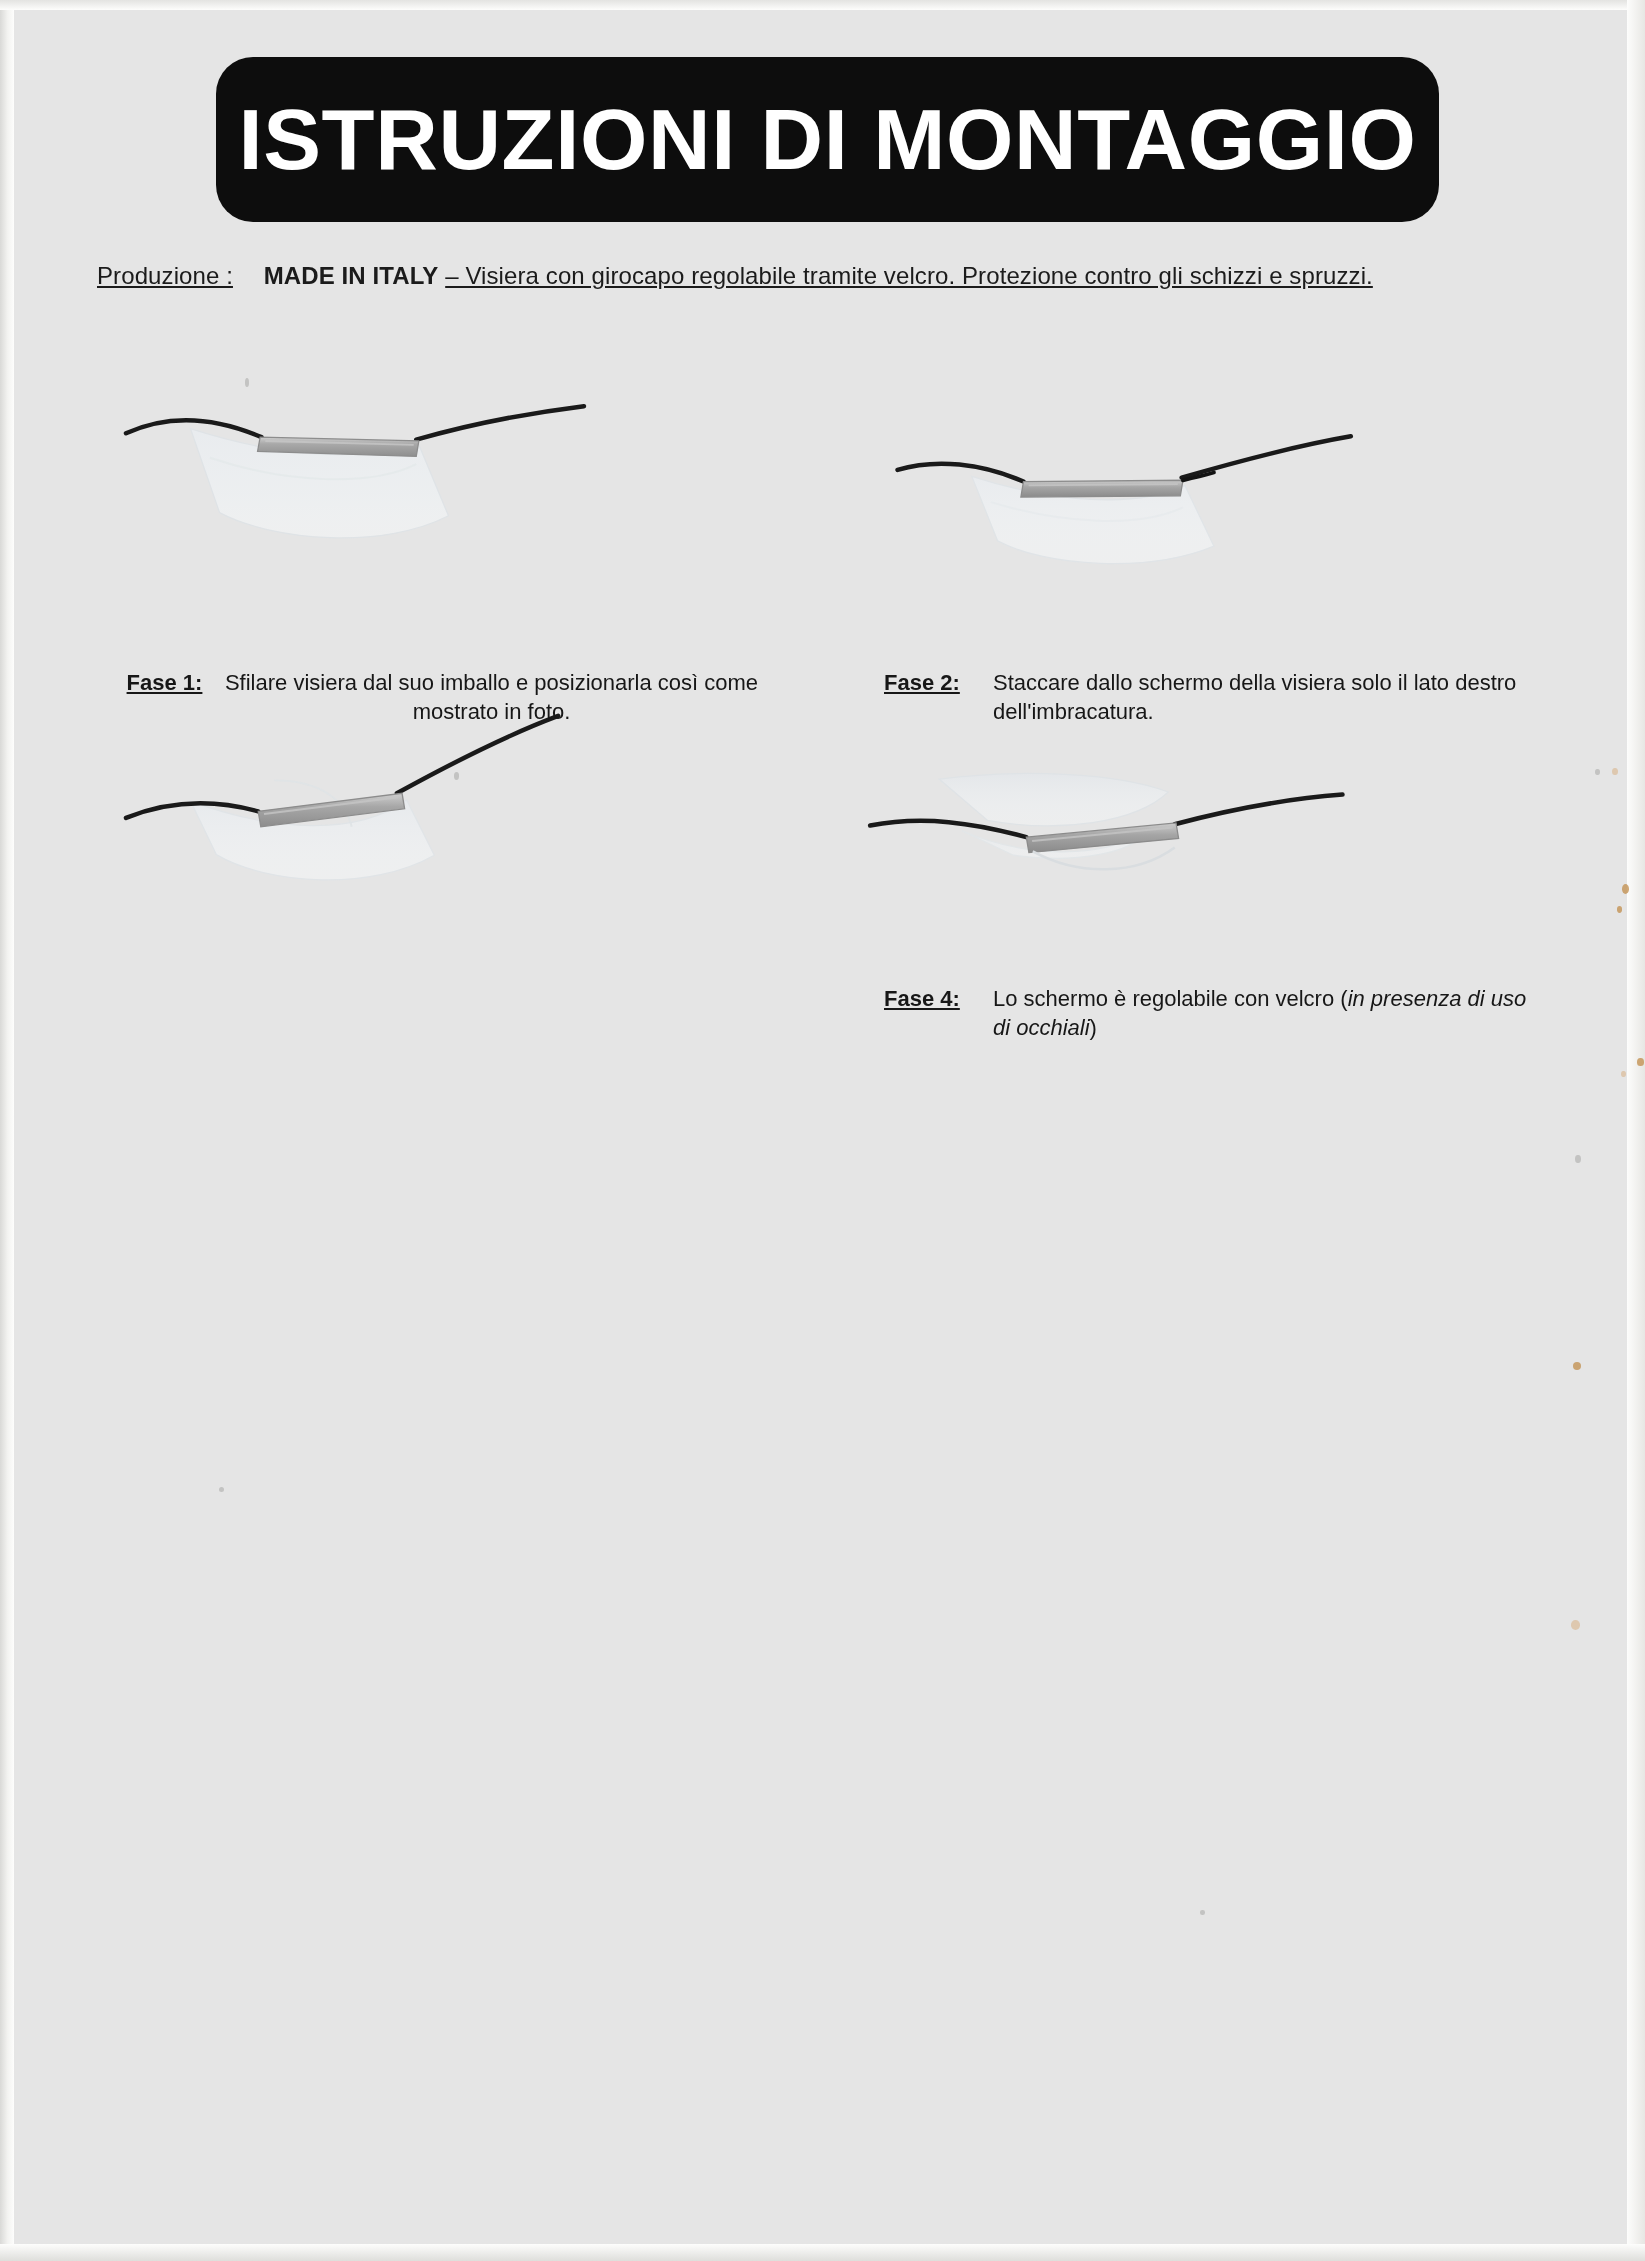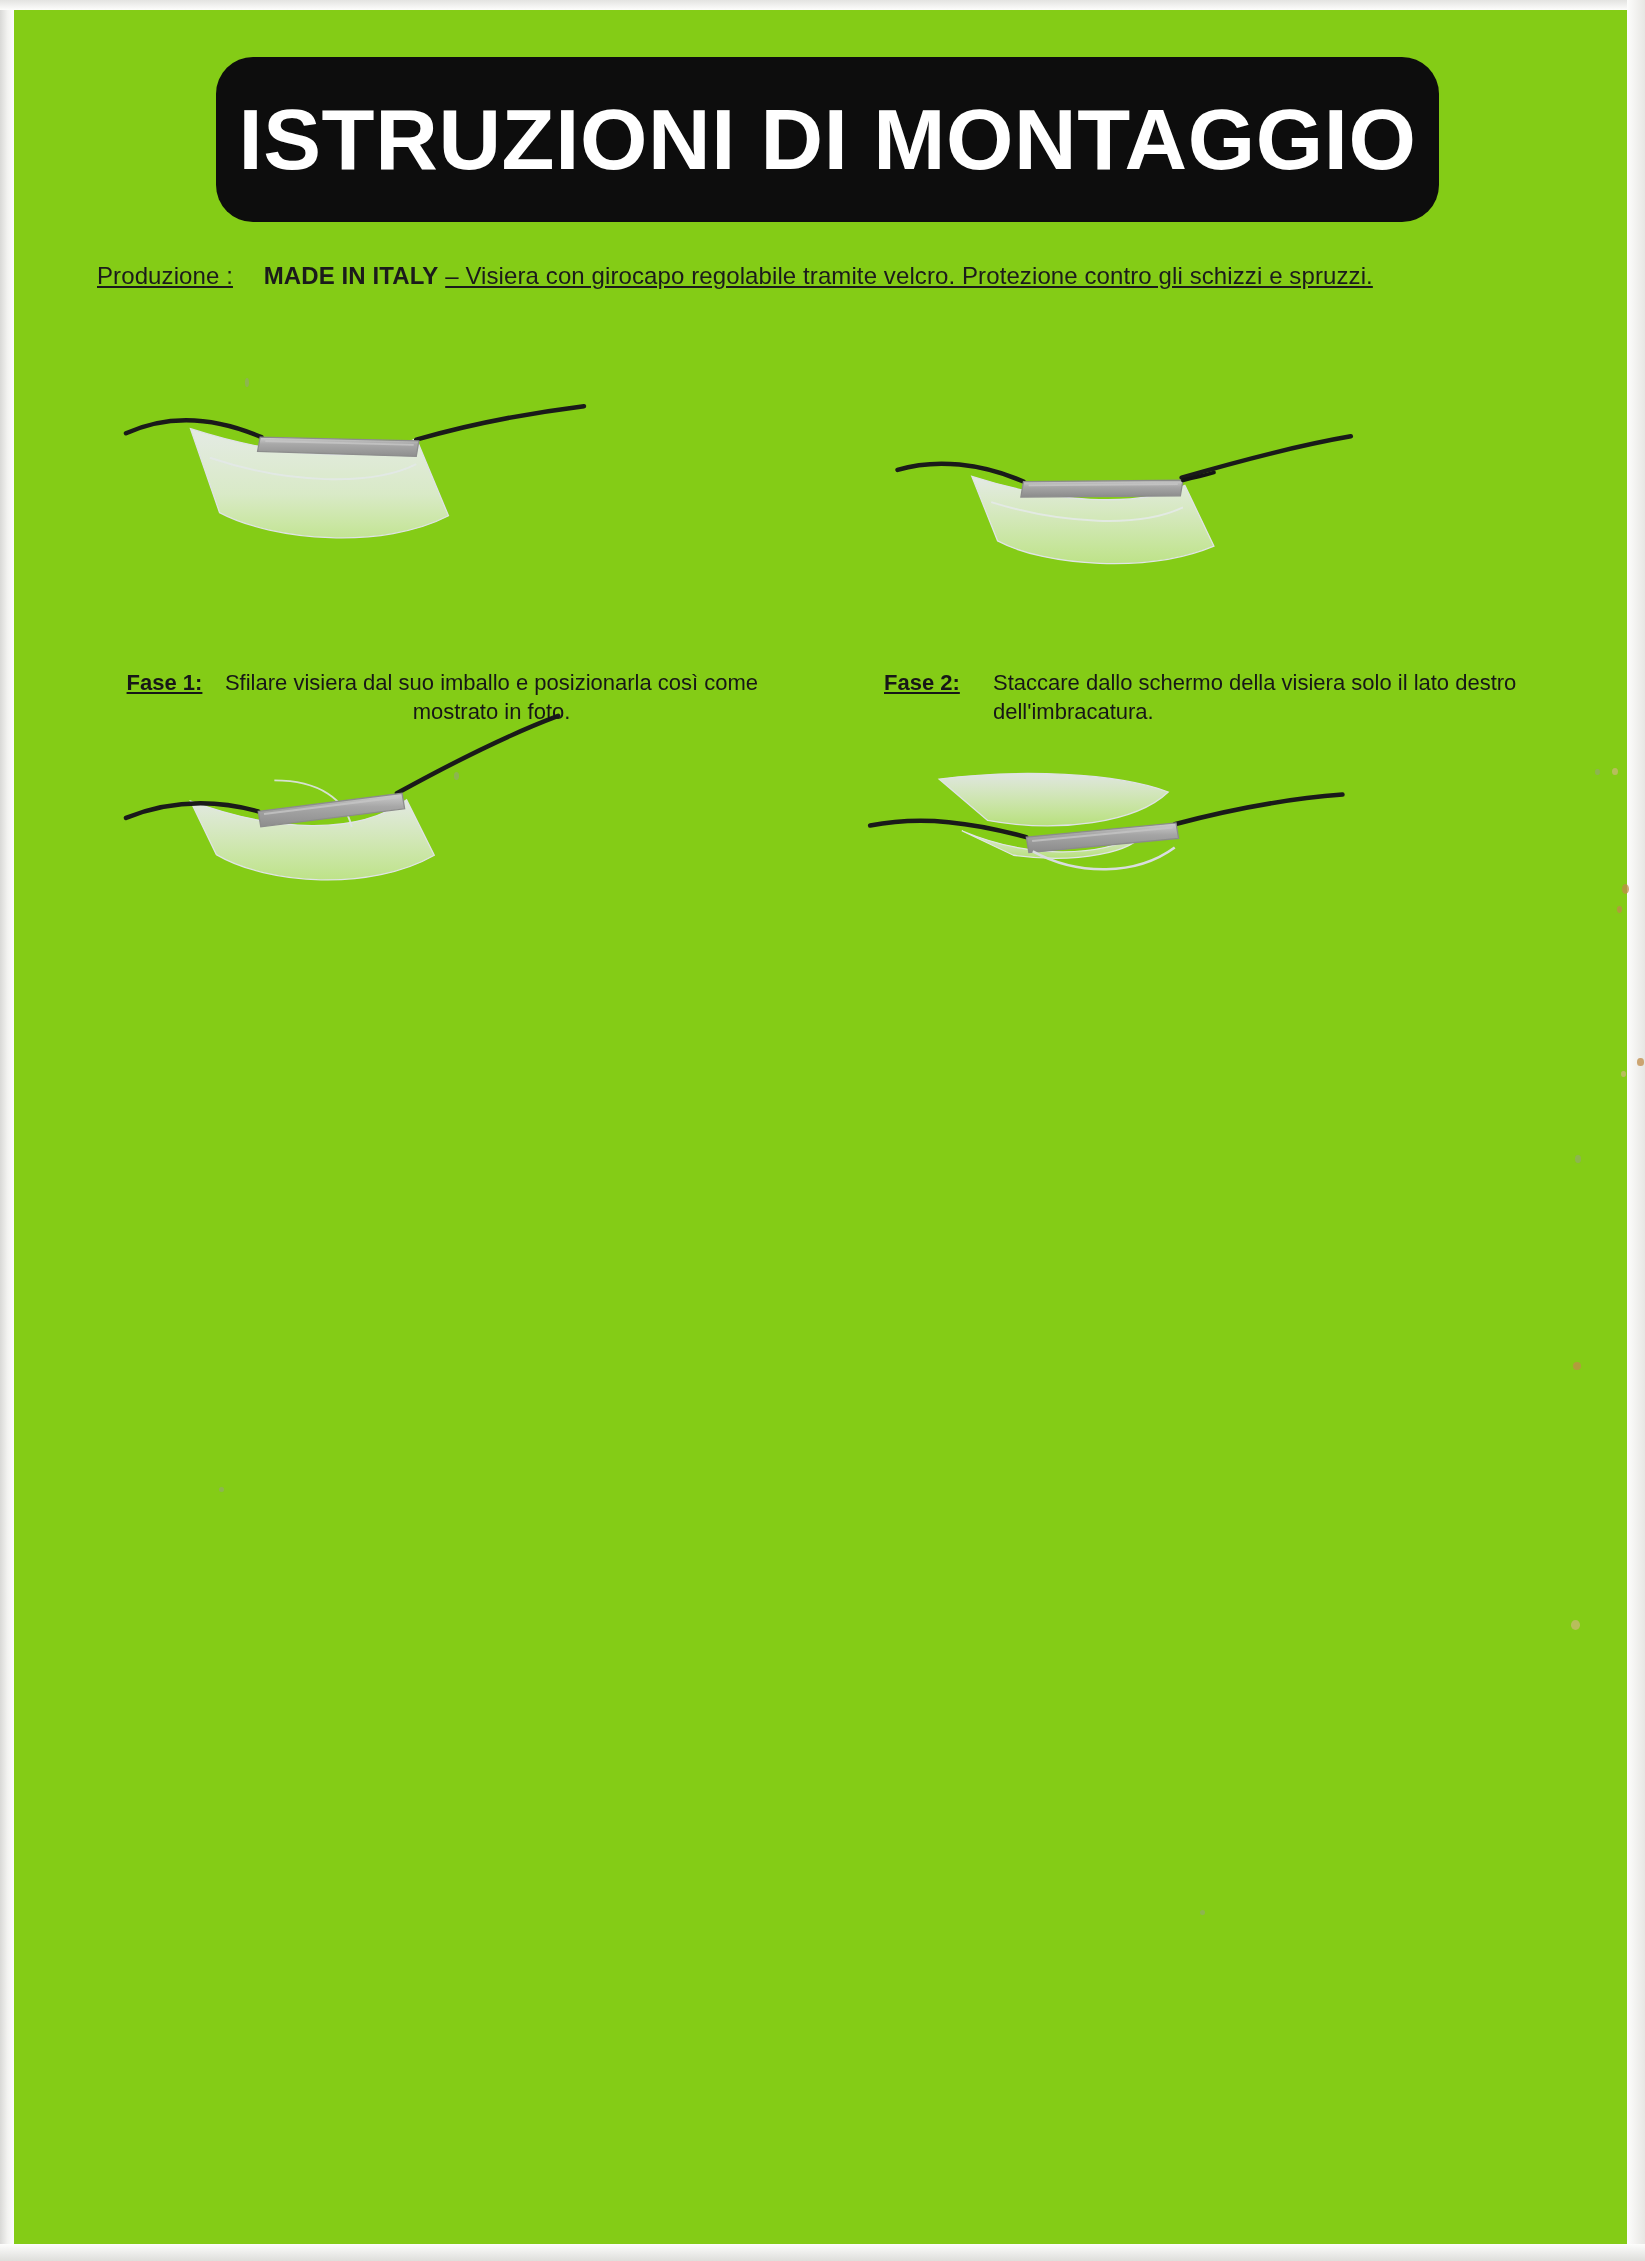--- a/index.html
+++ b/index.html
@@ -13,21 +13,21 @@
     position: relative;
     font-family: "Liberation Sans", sans-serif;
     color: #1a1a1a;
     overflow: hidden;
   }
 
   
   .page {
     position: absolute;
     inset: 0;
-    background: #84cc16;
+    background: #e5e5e5;
   }
   .page-edge-left {
     position: absolute;
     left: 0; top: 0;
     width: 14px; height: 100%;
     background: linear-gradient(to right, #d9d9d7 0%, #f3f3f1 55%, #fdfdfc 100%);
   }
   .page-edge-top {
     position: absolute;
     left: 0; top: 0;
@@ -262,20 +262,24 @@
     <span class="phase">Fase 1:</span>
     <span class="body">Sfilare visiera dal suo imballo e posizionarla così come mostrato in foto.</span>
   </div>
 
   <div class="caption" id="caption-2">
     <span class="phase">Fase 2:</span>
     <span class="body">Staccare dallo schermo della visiera solo il lato destro dell'imbracatura.</span>
   </div>
 
 
+  <div class="caption" id="caption-4">
+    <span class="phase">Fase 4:</span>
+    <span class="body"><span>Lo schermo è regolabile con velcro (</span><em>in presenza di uso di occhiali</em><span>)</span></span>
+  </div>
 
   <div class="speck sp-a" style="left:1622px; top:884px; width:7px; height:9.7px;"></div>
   <div class="speck sp-a" style="left:1617px; top:906px; width:5.2px; height:6.5px;"></div>
   <div class="speck sp-c" style="left:1612px; top:768px; width:5.8px; height:7px;"></div>
   <div class="speck sp-b" style="left:1595px; top:769px; width:4.5px; height:5.8px;"></div>
   <div class="speck sp-a" style="left:1637px; top:1058px; width:6.5px; height:7.7px;"></div>
   <div class="speck sp-c" style="left:1621px; top:1071px; width:4.5px; height:5.8px;"></div>
   <div class="speck sp-b" style="left:1575px; top:1155px; width:5.8px; height:8.4px;"></div>
   <div class="speck sp-a" style="left:1573px; top:1362px; width:8.4px; height:8.4px;"></div>
   <div class="speck sp-c" style="left:1571px; top:1620px; width:9px; height:9.7px;"></div>

